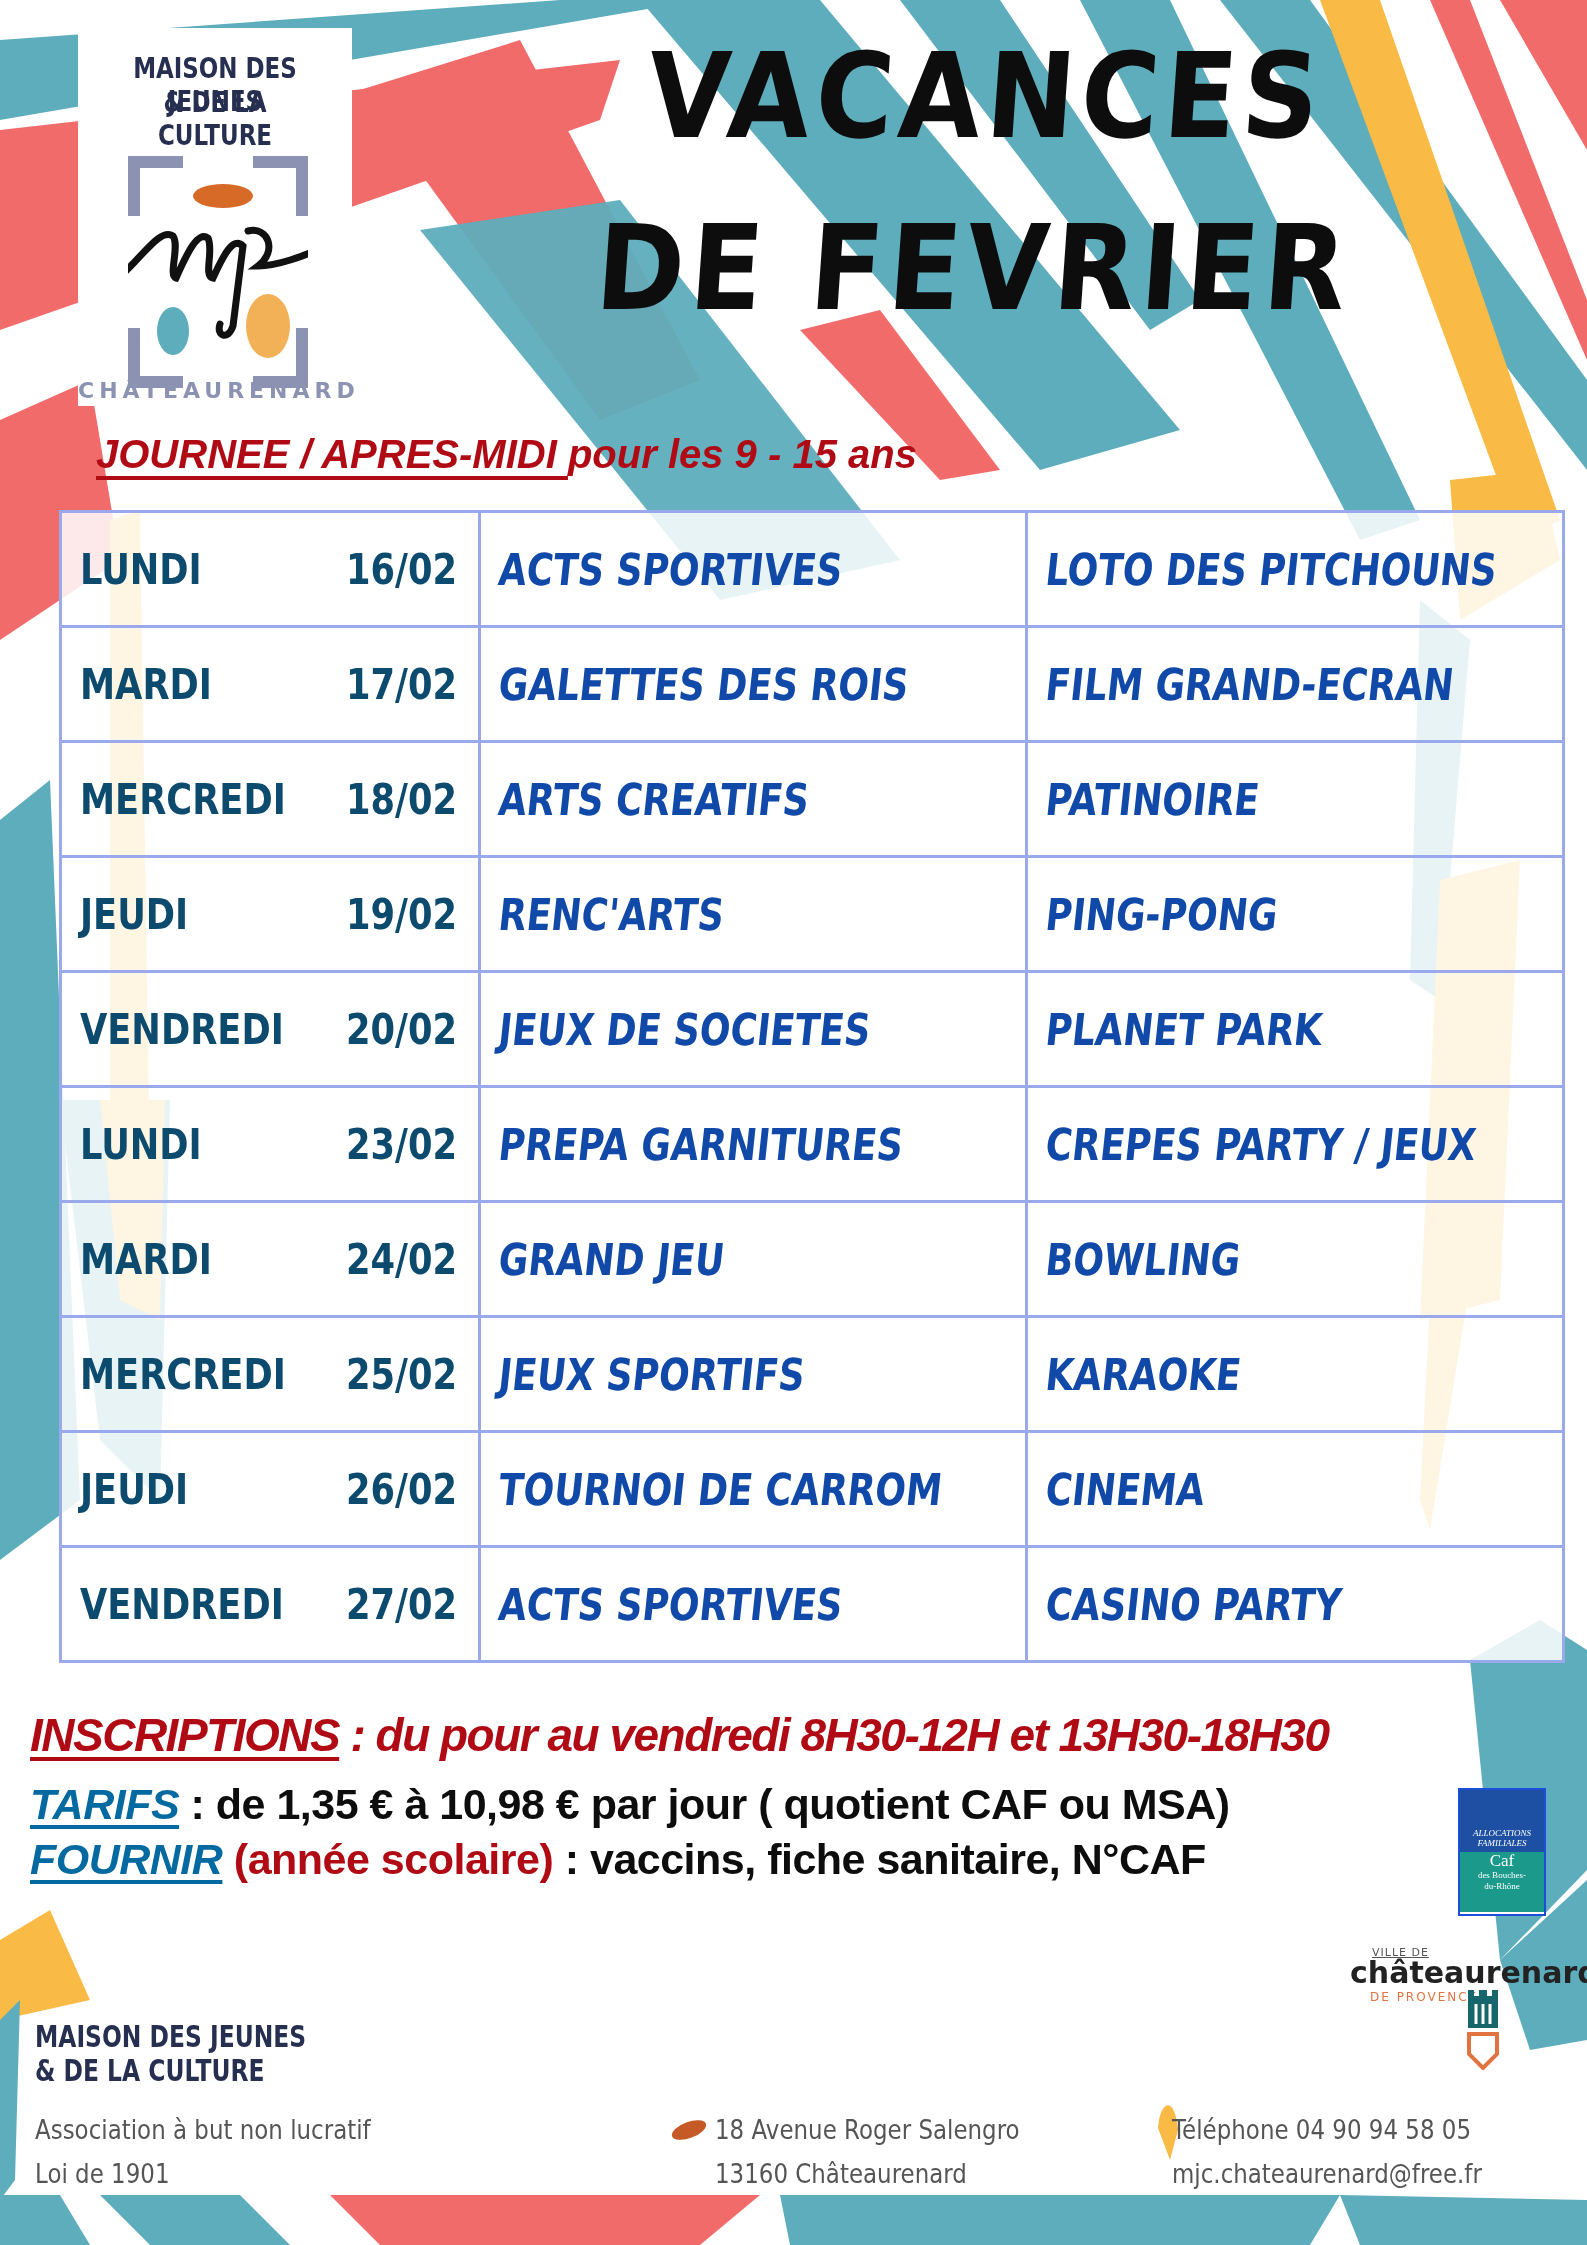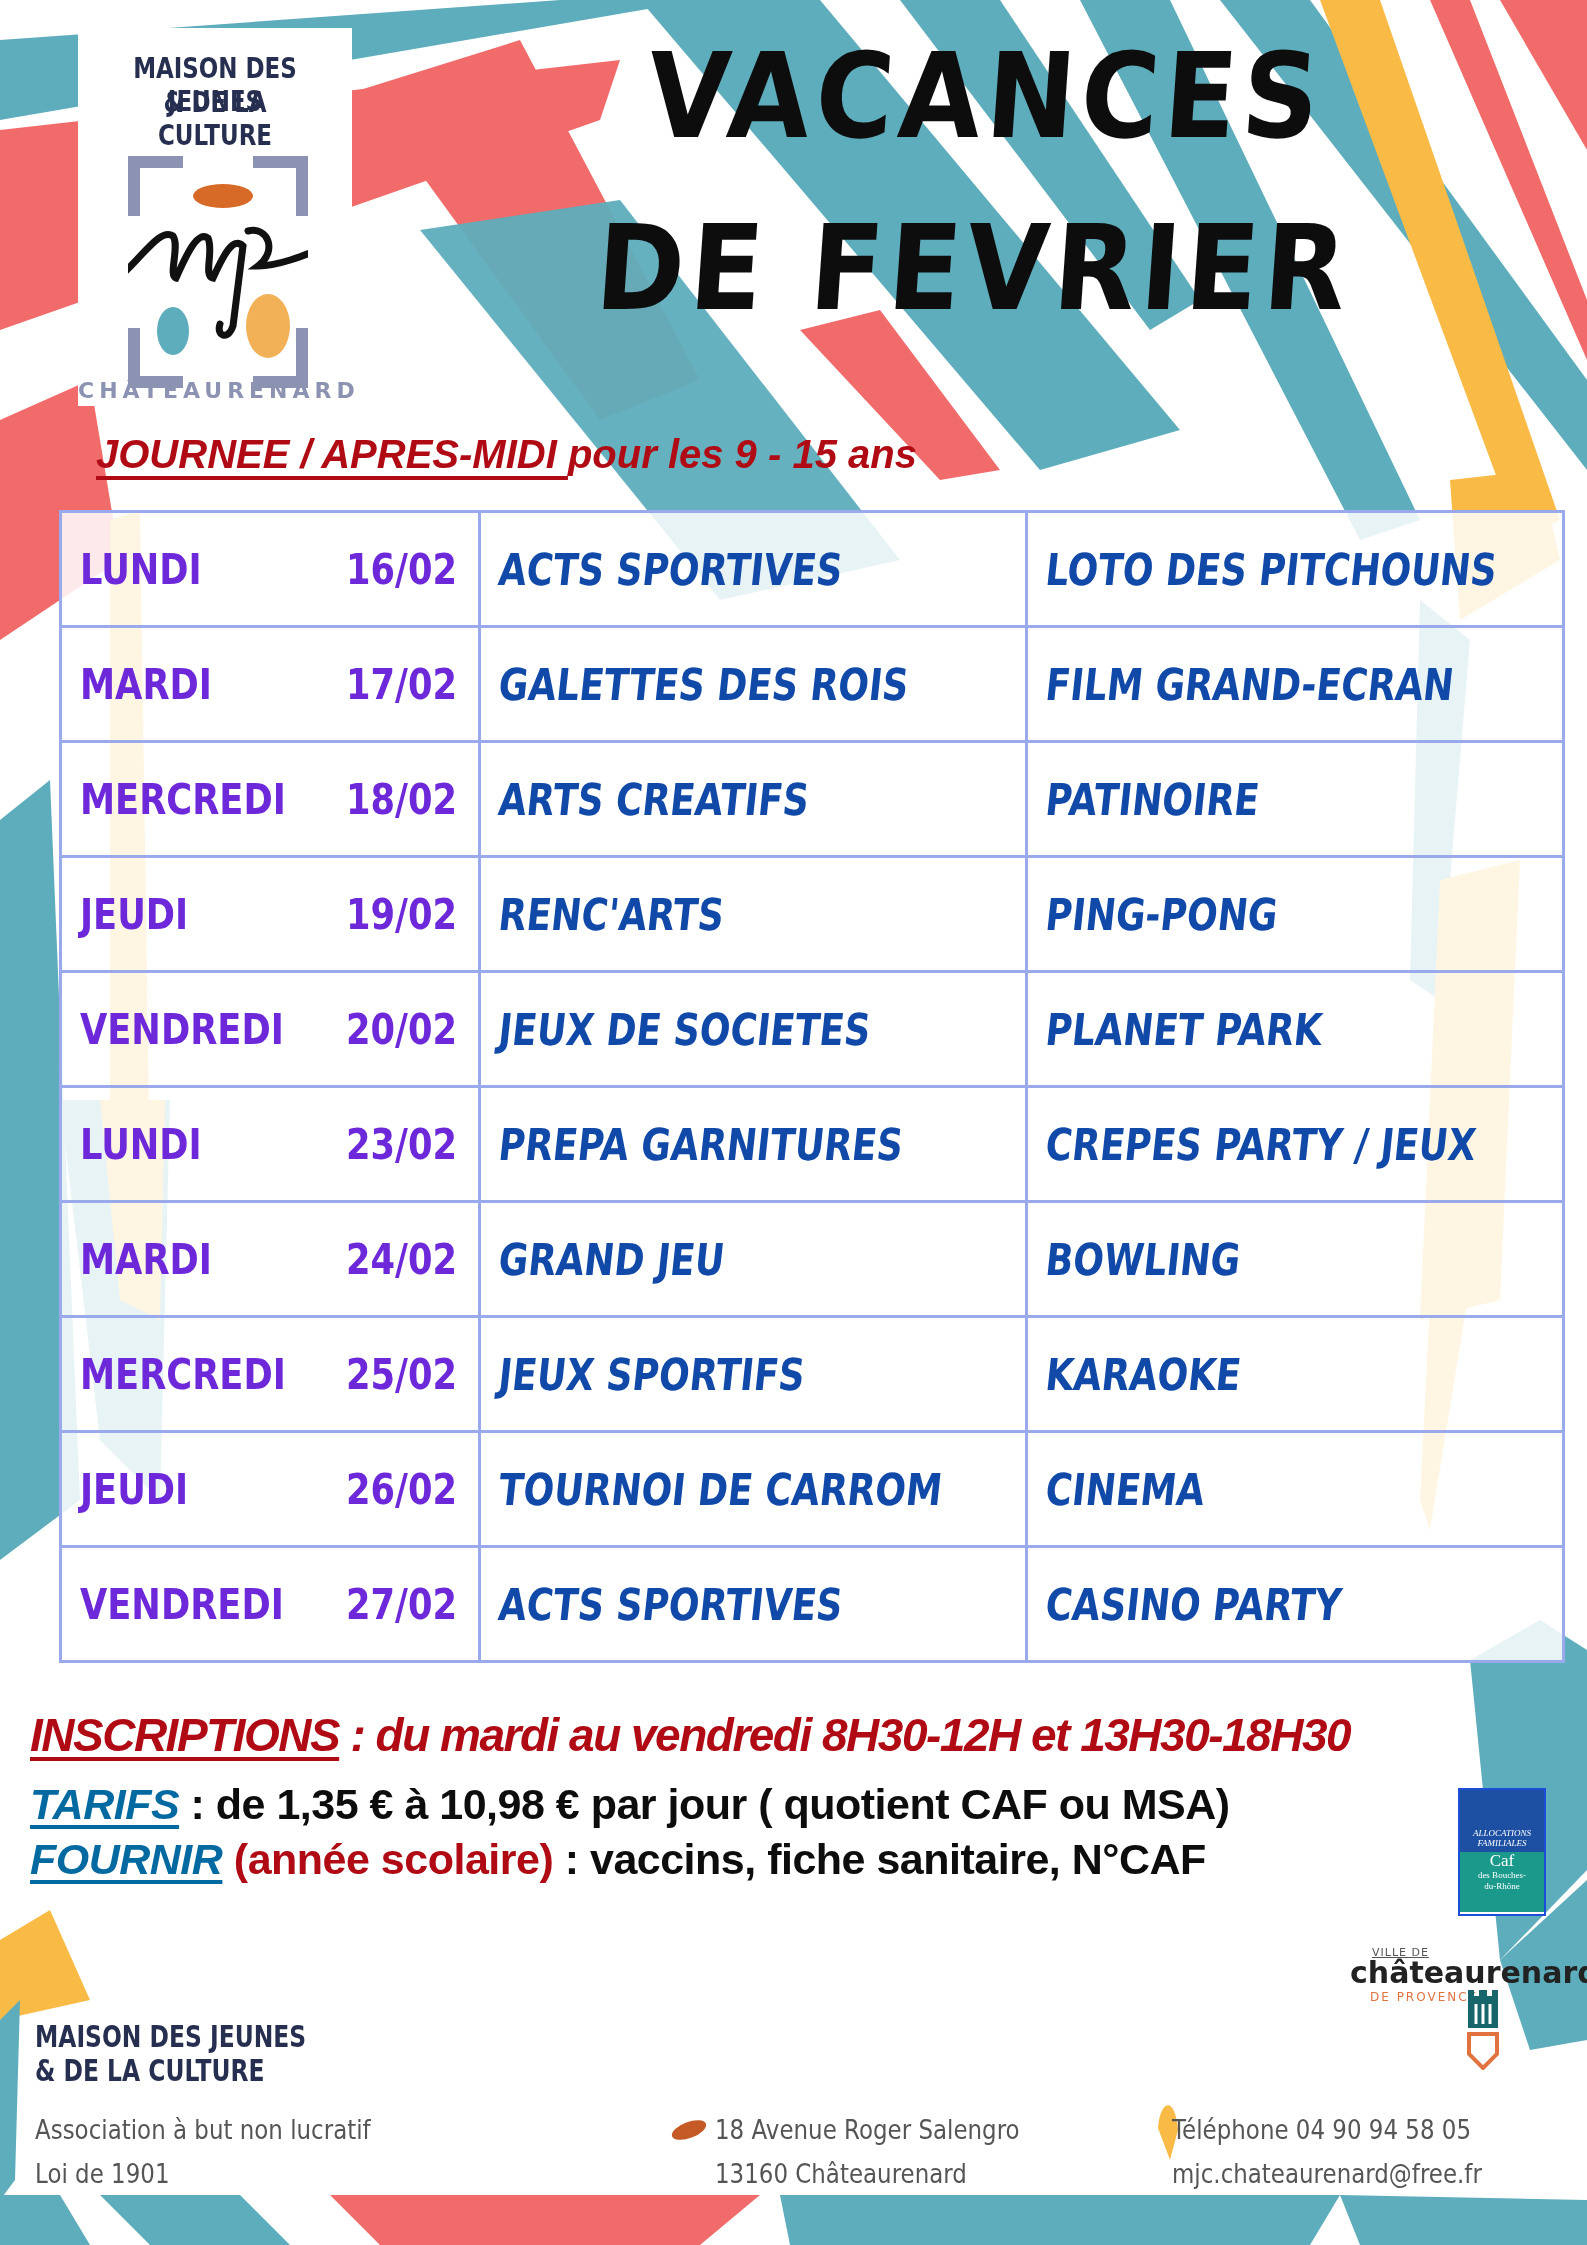--- a/index.html
+++ b/index.html
@@ -17,21 +17,21 @@
 
   
   .title { left:520px; top:30px; width:920px; text-align:center; font-family:"DejaVu Sans", sans-serif; font-weight:bold; color:#0d0d0d; font-size:118px; line-height:132px; letter-spacing:6px; transform:skewX(-4deg) scaleX(0.9); }
 
   .subtitle { left:96px; top:432px; font-family:"Liberation Sans", sans-serif; font-weight:bold; font-style:italic; color:#b00b14; font-size:40px; white-space:nowrap; }
   .subtitle .u { text-decoration:underline; text-decoration-thickness:4px; text-underline-offset:8px; }
 
   
   .schedule { left:59px; top:510px; width:1506px; border-collapse:collapse; table-layout:fixed; }
   .schedule td { border:3px solid #9aa8ec; height:112px; padding:0 18px; vertical-align:middle; background:rgba(255,255,255,0.85); }
-  .schedule td.day { width:380px; font-family:"DejaVu Sans", sans-serif; font-weight:bold; font-size:43px; color:#6d28d9; transform-origin:left; }
+  .schedule td.day { width:380px; font-family:"DejaVu Sans", sans-serif; font-weight:bold; font-size:43px; color:#0c4a6e; transform-origin:left; }
   .day-inner { display:flex; justify-content:space-between; align-items:center; transform:scaleX(0.82); transform-origin:left center; width:121%; }
   .schedule td.act { font-family:"DejaVu Sans", sans-serif; font-weight:bold; font-size:44px; color:#1149a8; white-space:nowrap; overflow:hidden; }
   .act span { display:inline-block; transform:skewX(-6deg) scaleX(0.82); transform-origin:left center; }
   .schedule td.c2 { width:508px; }
 
   
   .info { left:30px; top:1708px; width:1520px; font-family:"Liberation Sans", sans-serif; }
   .info .line { white-space:nowrap; }
   .red { color:#b00b14; }
   .info .l-ins { font-size:46px; font-weight:bold; font-style:italic; letter-spacing:-1.5px; }
@@ -221,21 +221,21 @@
           </div>
         </td>
       <td class="act c2"><span>ACTS SPORTIVES</span></td>
       <td class="act"><span>CASINO PARTY</span></td>
     </tr>
   </tbody>
 </table>
 
 <div class="layer info">
   <div class="line l-ins red">
-    <span class="hd">INSCRIPTIONS</span><span> : du mardi au vendredi 8H30-12H et 13H30-18H30</span>
+    <span class="hd">INSCRIPTIONS</span><span> : du pour au vendredi 8H30-12H et 13H30-18H30</span>
   </div>
   <div class="line l-tar">
     <span class="hd">TARIFS</span><span> : de 1,35 € à  10,98 € par  jour ( quotient CAF ou MSA)</span>
   </div>
   <div class="line l-four">
     <span class="hd">FOURNIR</span><span class="red">  (année scolaire)</span><span> : vaccins, fiche sanitaire, N°CAF</span>
   </div>
 </div>
 
 <div class="layer caf">

